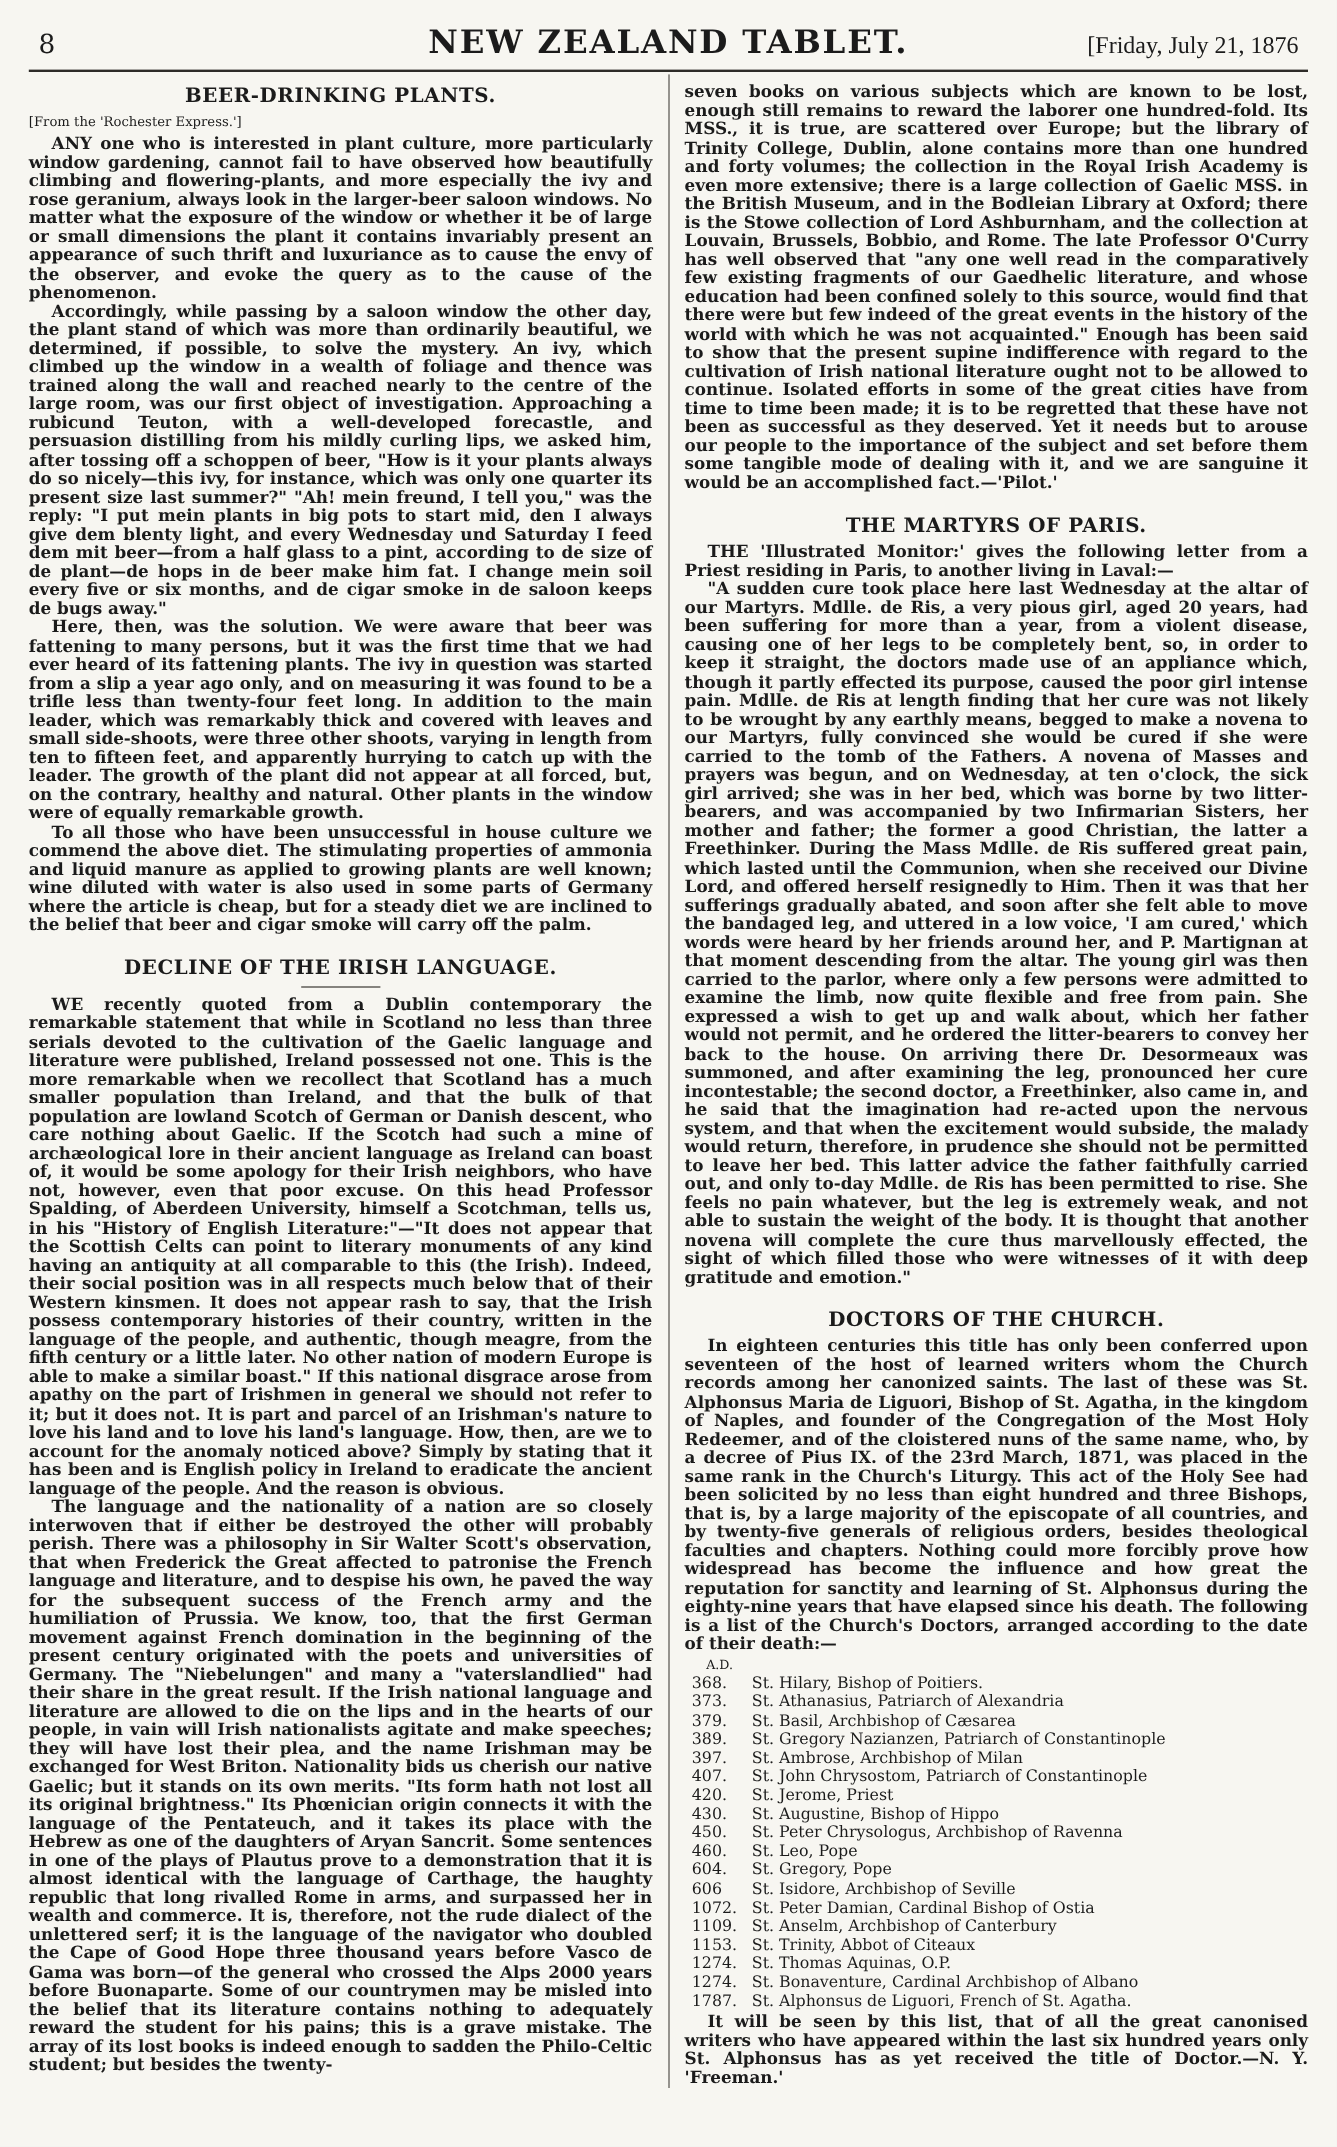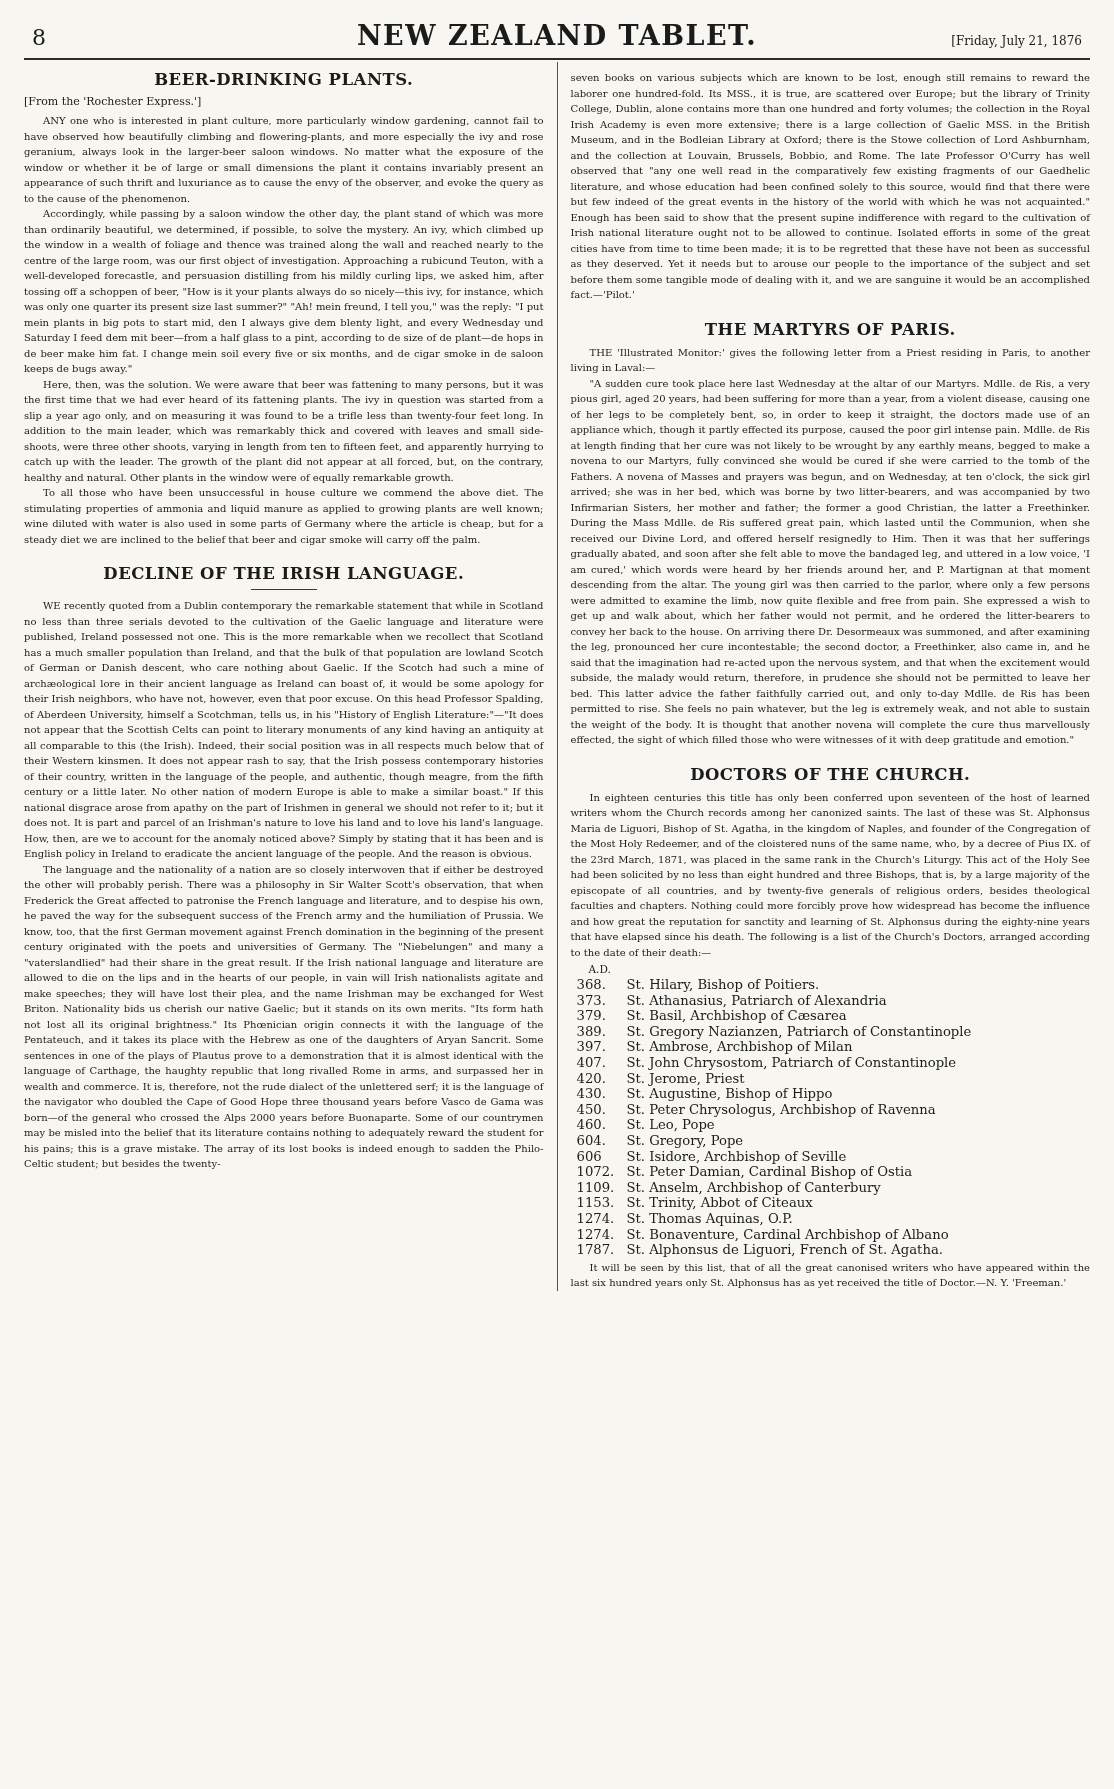--- a/index.html
+++ b/index.html
@@ -17,38 +17,38 @@
     overflow: hidden;
   }
   .masthead {
     display: grid;
     grid-template-columns: 1fr auto 1fr;
     align-items: baseline;
     padding: 8px 8px 2px;
   }
   .page-number { font-size: 22px; justify-self: start; }
   .masthead-title { font-size: 27px; font-weight: bold; letter-spacing: 1.5px; margin: 0; justify-self: center; }
-  .issue-date { font-size: 12px; justify-self: end; }
+  .issue-date { font-size: 20px; justify-self: end; font-family: Liberation Serif, serif; }
   .header-rule { border-top: 2px solid #2e2c28; margin: 5px 0 0; }
   .columns { display: flex; margin-top: 2px; }
   .col { flex: 1 1 0; min-width: 0; }
   .col-left { padding-right: 13px; }
   .col-right { padding-left: 13px; }
   .col-divider { width: 1px; background: #55524c; flex: 0 0 1px; }
   .article { margin-top: 17px; }
   .col .article:first-child { margin-top: 8px; }
   .article-title {
     text-align: center; font-size: 16.5px; font-weight: bold;
     letter-spacing: .5px; margin: 0 0 6px;
   }
   .attribution { font-size: 11px; margin: 0 0 5px; }
   .ornament { width: 66px; border-top: 1px solid #3a3832; margin: 1px auto 8px; height: 0; }
   .para {
-    font-size: 10px; line-height: 15.5px;
-    text-align: justify; text-indent: 19px; margin: 0;
+    font-size: 14px; line-height: 15.5px;
+    text-align: justify; text-indent: 19px; margin: 0; font-weight: bold;
   }
   .para.noindent { text-indent: 0; }
   .ad-label { font-size: 10.5px; margin: 3px 0 0 18px; line-height: 13px; }
   .doctor-list { margin: 1px 0 2px 6px; }
   .doctor-row { display: flex; font-size: 13.2px; line-height: 15.6px; }
   .doctor-year { flex: 0 0 50px; text-align: left; padding-right: 8px; }
   .doctor-name { flex: 1 1 auto; }
 </style>
 </head>
 <body>

